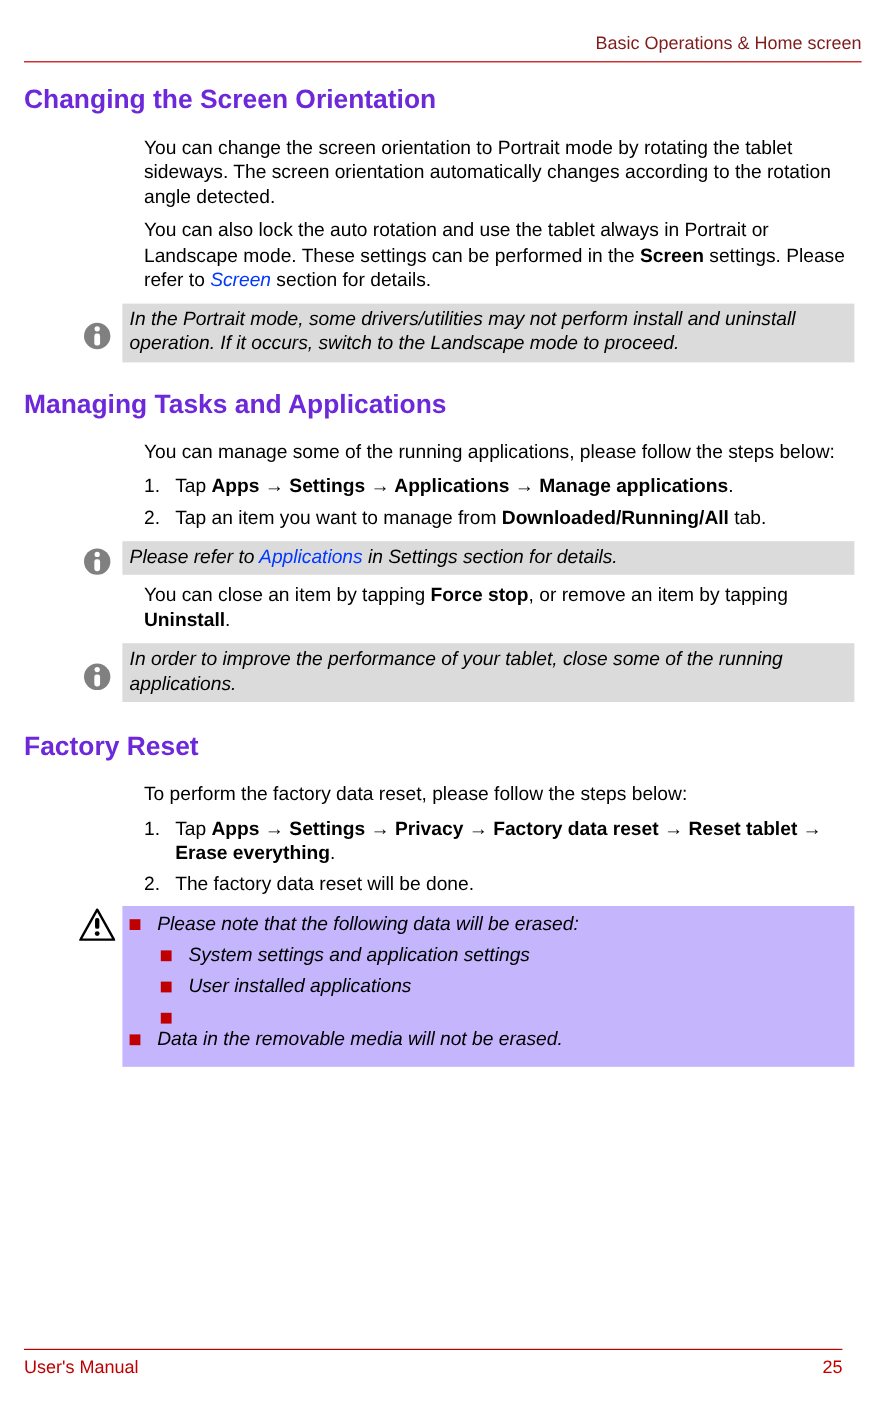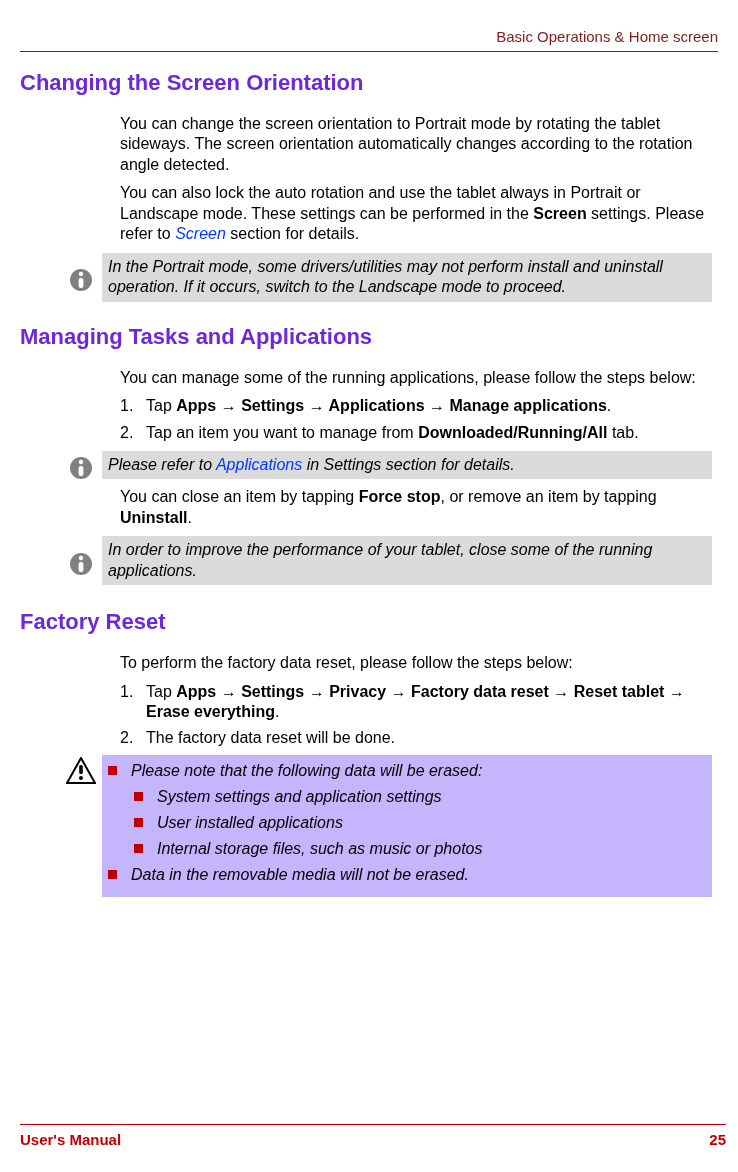--- a/index.html
+++ b/index.html
@@ -122,22 +122,21 @@
       background: #c00000;
       margin-right: 14px;
       margin-top: 7px;
       flex: 0 0 9px;
     }
     .sub-list { padding-left: 26px; }
     .footer {
       position: absolute;
       bottom: 24px;
       left: 20px;
-      right: 12px;
-      font-weight: bold;
+      right: 36px;
     }
     .hr-bottom {
       border: none;
       border-top: 1px solid #c00000;
       margin-bottom: 6px;
     }
     .footer-row {
       display: flex;
       justify-content: space-between;
       color: #c00000;
@@ -251,21 +250,20 @@
         <li>
           <span class="red-square"></span>
           <span>System settings and application settings</span>
         </li>
         <li>
           <span class="red-square"></span>
           <span>User installed applications</span>
         </li>
         <li>
           <span class="red-square"></span>
-          <span>Internal storage files, such as music or photos</span>
         </li>
       </ul>
       <ul class="bullet-list">
         <li>
           <span class="red-square"></span>
           <span>Data in the removable media will not be erased.</span>
         </li>
       </ul>
     </div>
   </div>

